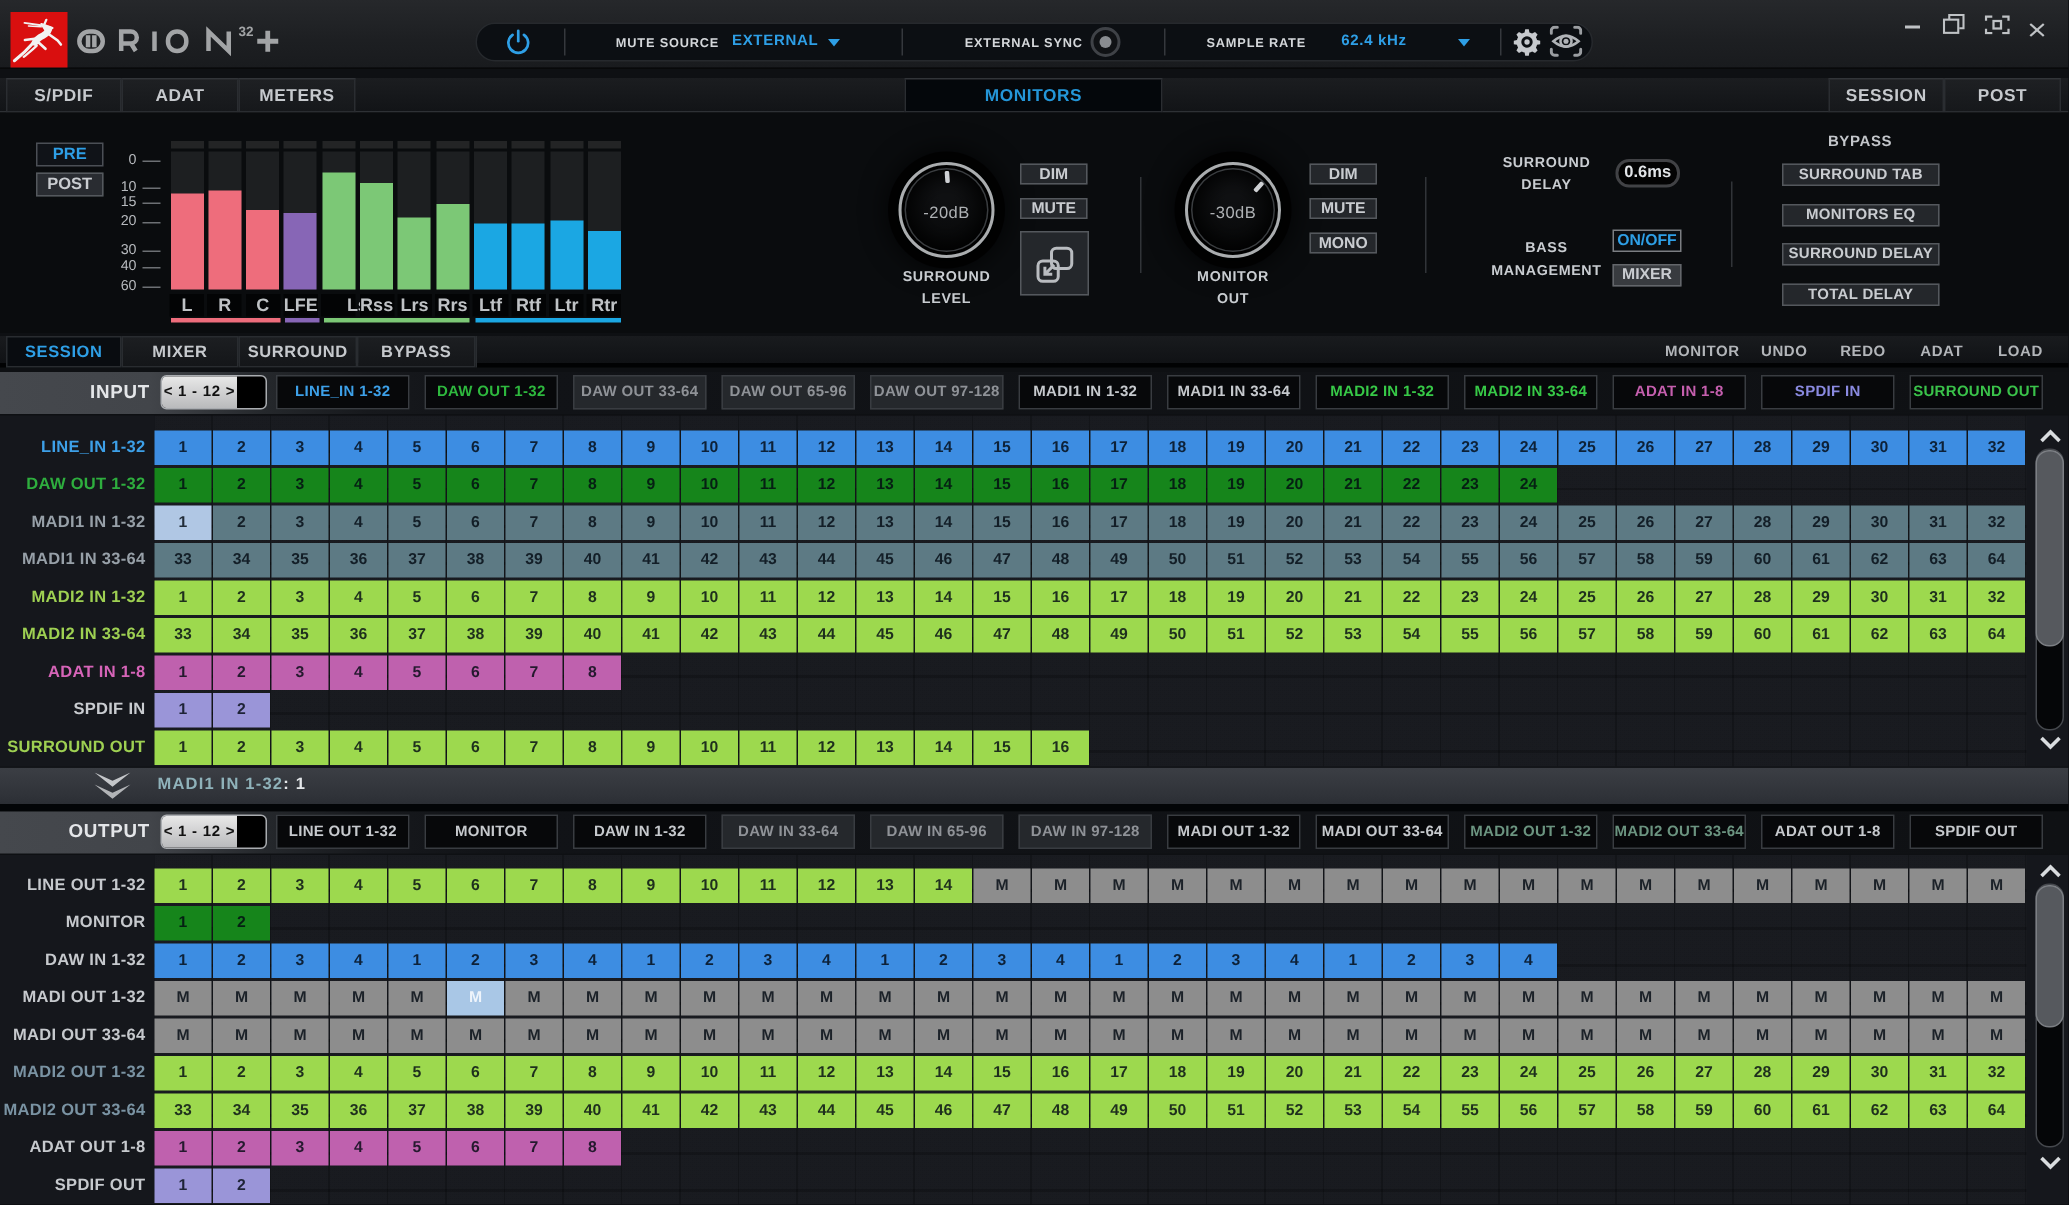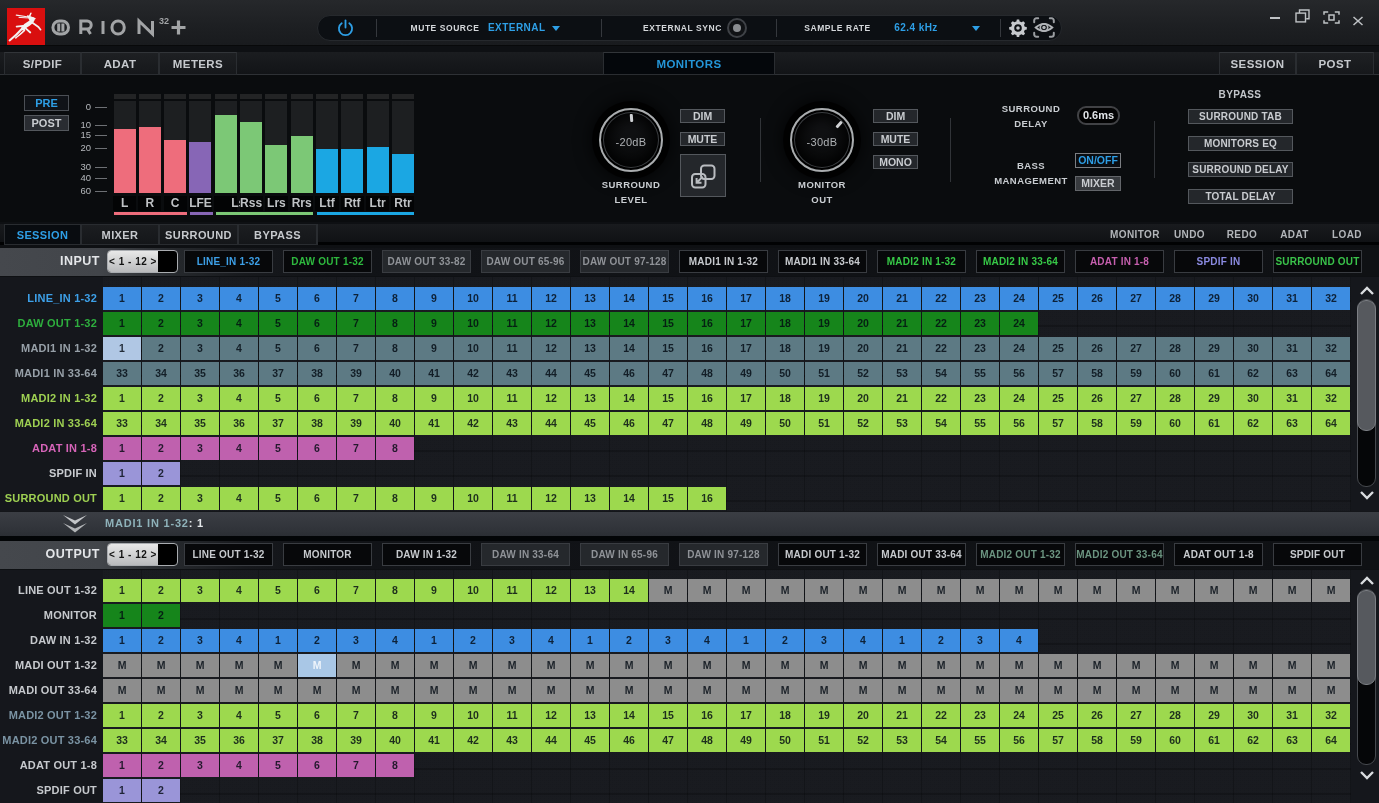--- a/index.html
+++ b/index.html
@@ -267,21 +267,21 @@
 <div class="abs ract" style="left:1226px;top:224px;width:32px;text-align:center;">REDO</div>
 <div class="abs ract" style="left:1279px;top:224px;width:31px;text-align:center;">ADAT</div>
 <div class="abs ract" style="left:1331px;top:224px;width:32px;text-align:center;">LOAD</div>
 <div class="abs iohdr" style="top:248px;"></div>
 <div class="abs iotitle abs" style="left:30px;top:254px;width:70px;text-align:right;">INPUT</div>
 <div class="abs pgbtn" style="left:107px;width:71px;top:250px;">
       <div class="g">&lt; 1 - 12 &gt;</div>
     </div>
 <div class="abs chbtn" style="left:184px;top:250px;color:#3da0e8;">LINE_IN 1-32</div>
 <div class="abs chbtn" style="left:283px;top:250px;color:#2eb83e;">DAW OUT 1-32</div>
-<div class="abs chbtn dis" style="left:382px;top:250px;">DAW OUT 33-82</div>
+<div class="abs chbtn dis" style="left:382px;top:250px;">DAW OUT 33-64</div>
 <div class="abs chbtn dis" style="left:481px;top:250px;">DAW OUT 65-96</div>
 <div class="abs chbtn dis" style="left:580px;top:250px;">DAW OUT 97-128</div>
 <div class="abs chbtn" style="left:679px;top:250px;color:#c6c9cd;">MADI1 IN 1-32</div>
 <div class="abs chbtn" style="left:778px;top:250px;color:#c6c9cd;">MADI1 IN 33-64</div>
 <div class="abs chbtn" style="left:877px;top:250px;color:#37c947;">MADI2 IN 1-32</div>
 <div class="abs chbtn" style="left:976px;top:250px;color:#37c947;">MADI2 IN 33-64</div>
 <div class="abs chbtn" style="left:1075px;top:250px;color:#c55fae;">ADAT IN 1-8</div>
 <div class="abs chbtn" style="left:1174px;top:250px;color:#8a8ae0;">SPDIF IN</div>
 <div class="abs chbtn" style="left:1273px;top:250px;color:#3ac24a;">SURROUND OUT</div>
 <div class="abs grid" style="top:277px;height:234px;">

